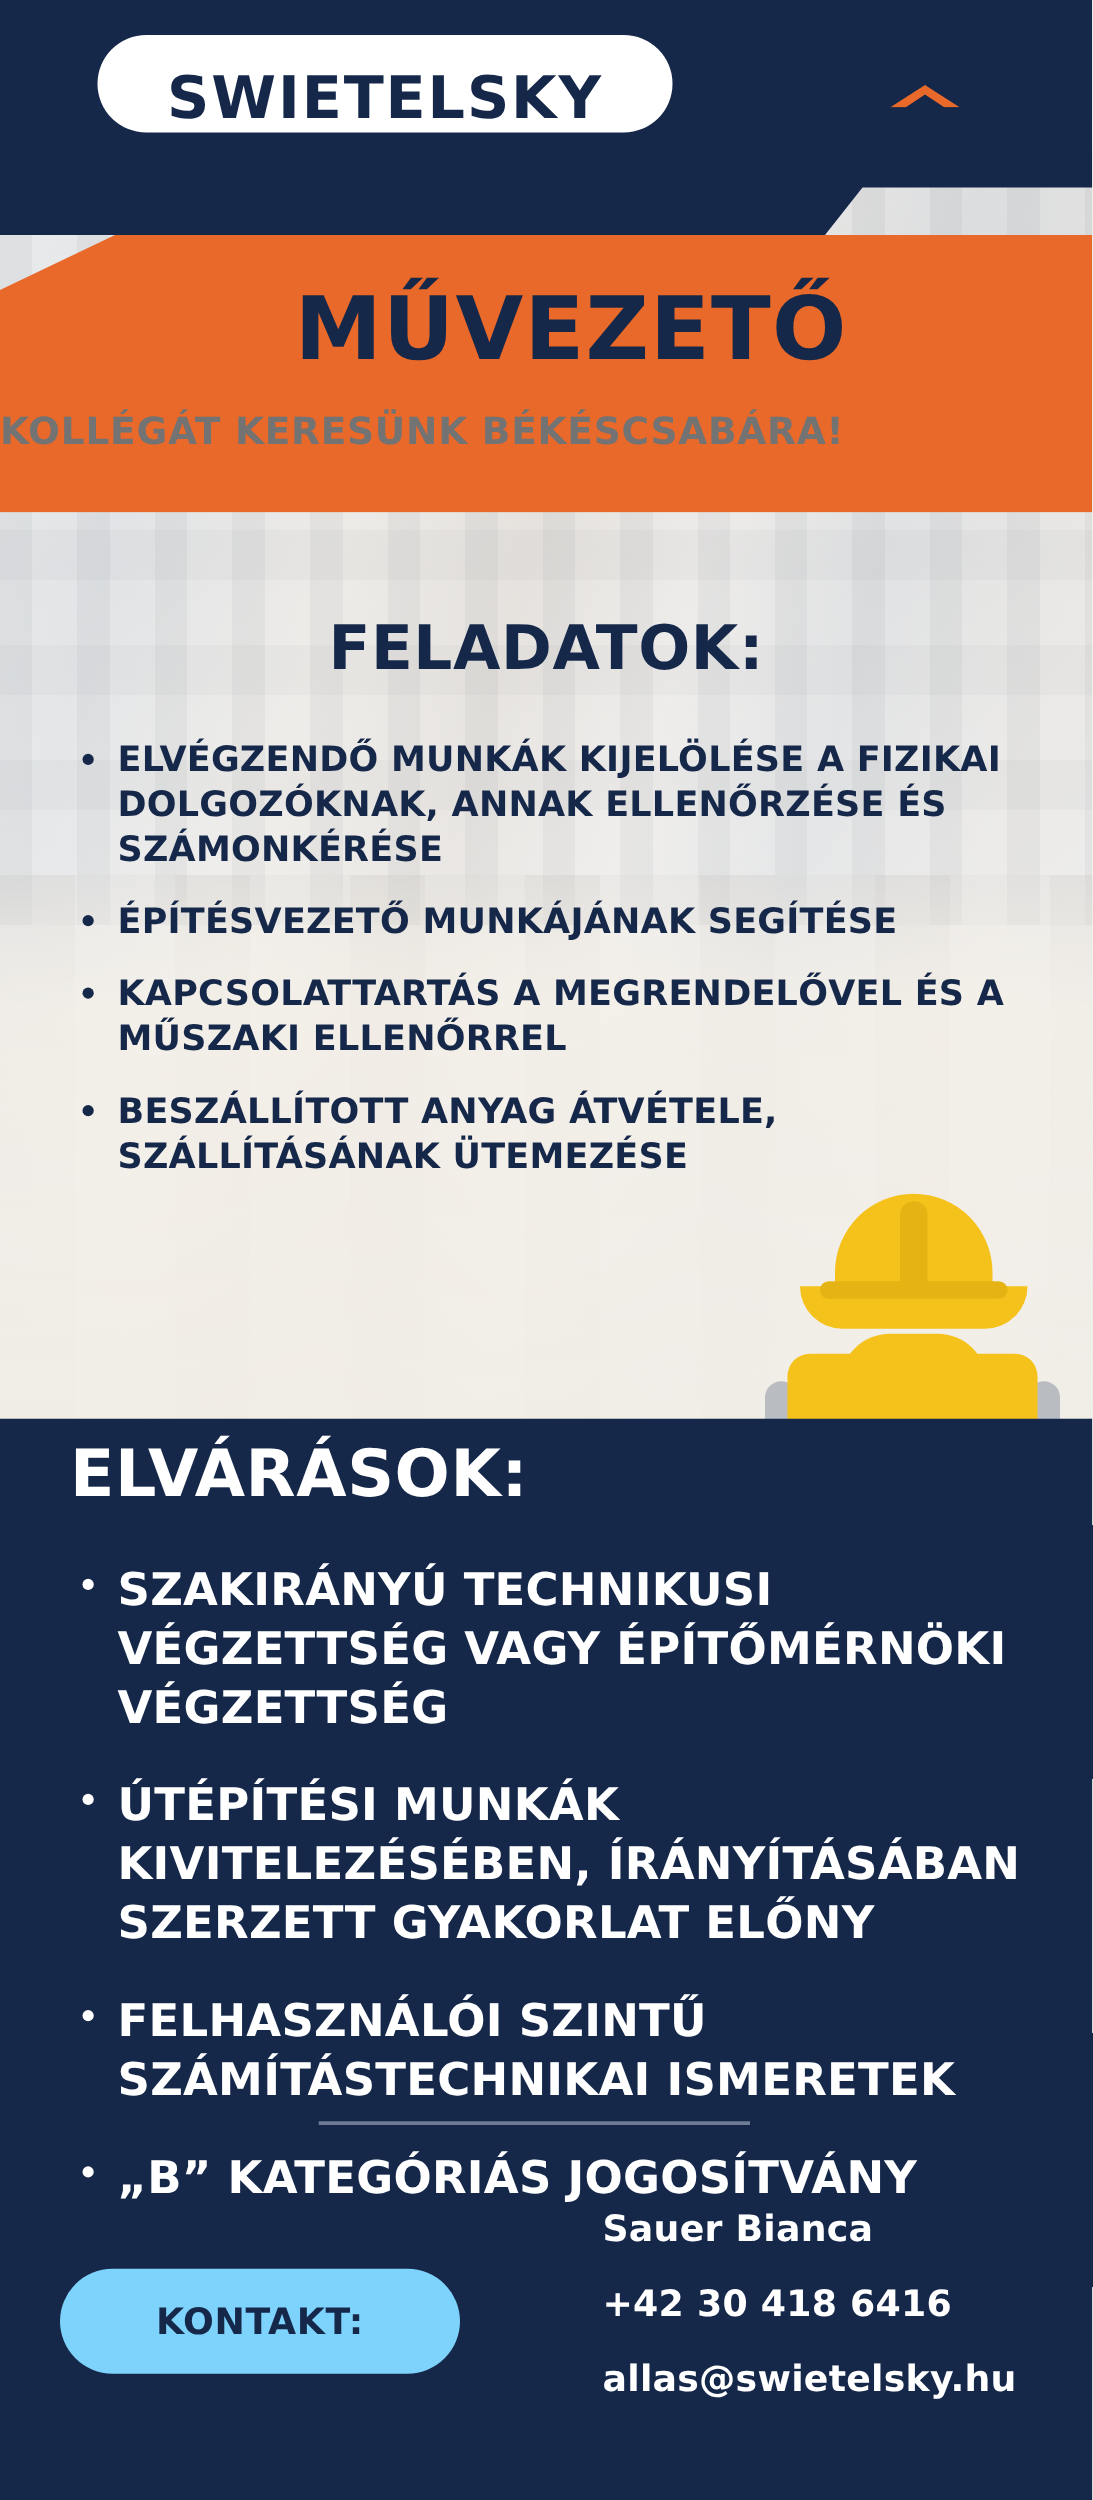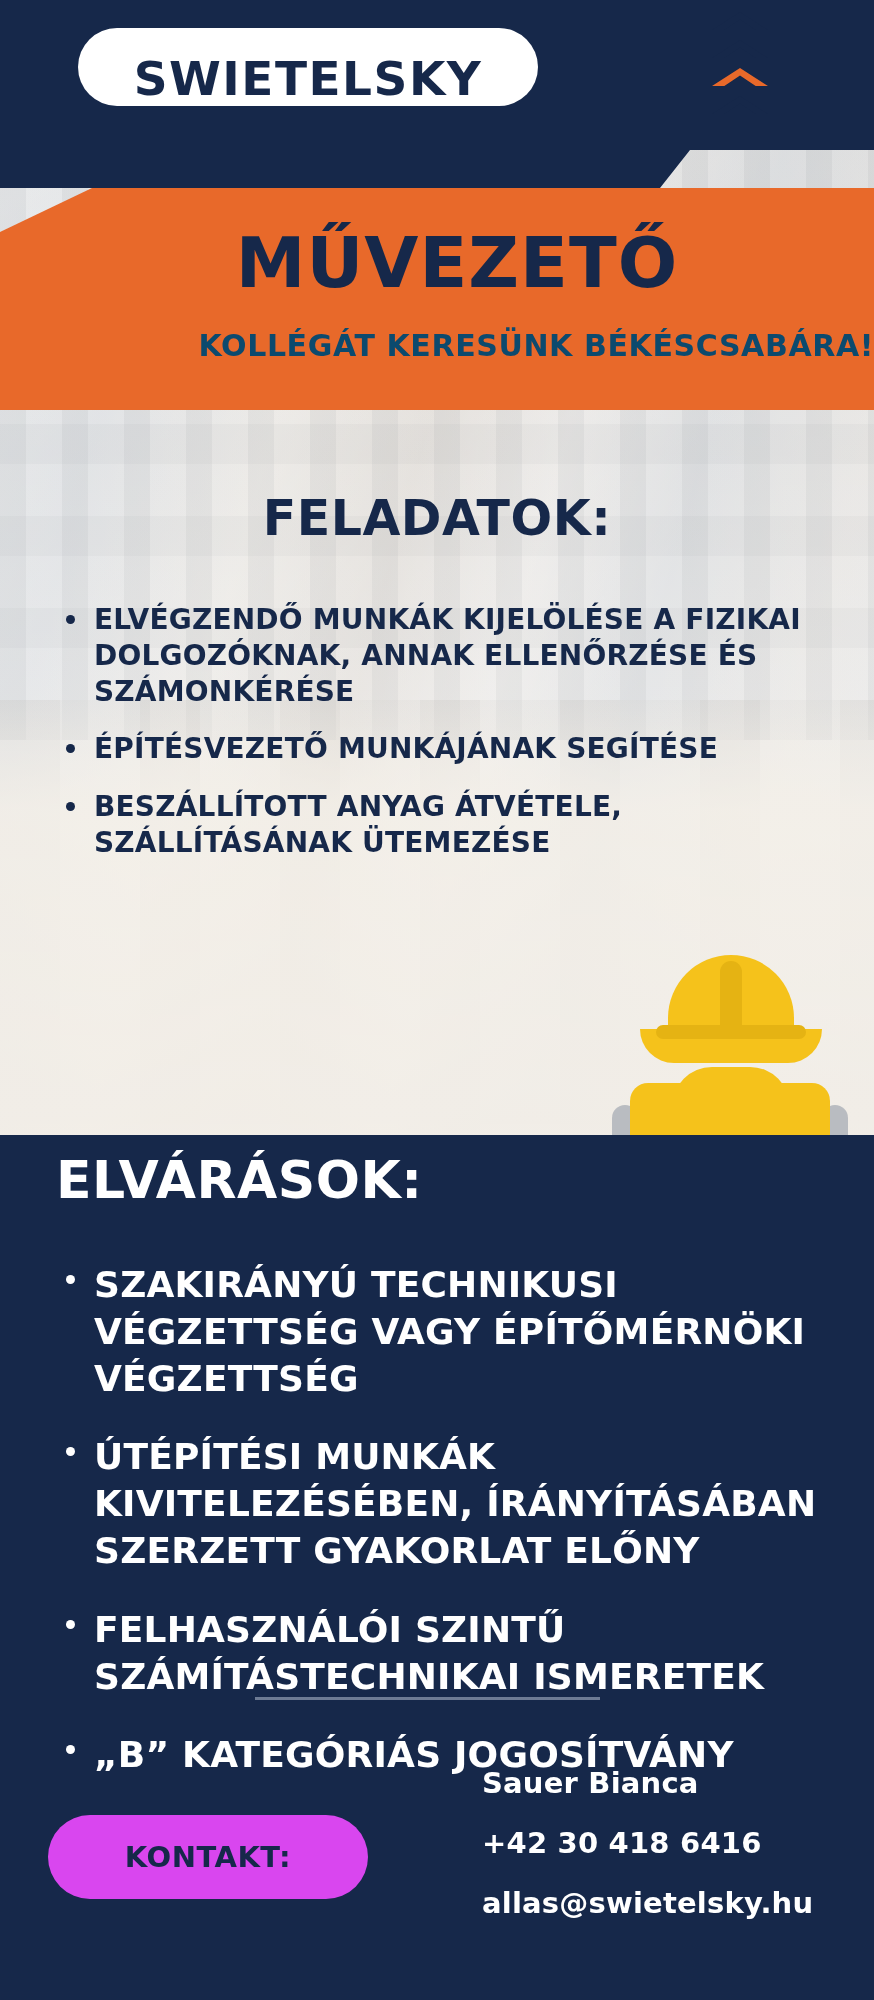--- a/index.html
+++ b/index.html
@@ -115,26 +115,26 @@
     font-weight: 700;
     font-size: 70px;
     letter-spacing: 1px;
     color: #16284a;
     margin-left: 20px;
   }
   .title-sub {
     position: absolute;
     left: 0; top: 328px;
     width: 874px;
-    text-align: right;
+    text-align: left;
     font-family: "DejaVu Sans", sans-serif;
     font-weight: 700;
     font-size: 30px;
     letter-spacing: 0.6px;
-    color: #0c4a6e;
+    color: #737373;
   }
 
   
   .sec-title-navy {
     position: absolute;
     left: 0; top: 490px;
     width: 874px;
     text-align: center;
     font-family: "DejaVu Sans", sans-serif;
     font-weight: 700;
@@ -157,21 +157,20 @@
     letter-spacing: 0.2px;
   }
   ul.bullets {
     list-style: none;
     margin: 0;
     padding: 0;
   }
   ul.bullets li {
     position: relative;
     padding-left: 36px;
-    margin-top: 12px;
   }
   ul.bullets li::before {
     content: "";
     position: absolute;
     left: 8px; top: 13px;
     width: 9px; height: 9px;
     border-radius: 50%;
     background: currentColor;
   }
 
@@ -211,21 +210,21 @@
     left: 255px; top: 1697px;
     width: 345px; height: 3px;
     background: #6d7b94;
   }
 
   
   .kontakt-btn {
     position: absolute;
     left: 48px; top: 1815px;
     width: 320px; height: 84px;
-    background: #d946ef;
+    background: #7dd3fc;
     border-radius: 42px;
     display: flex;
     align-items: center;
     justify-content: center;
     border: none;
     cursor: pointer;
   }
   .kontakt-btn span {
     font-family: "DejaVu Sans", sans-serif;
     font-weight: 700;
@@ -347,20 +346,21 @@
   </div>
 
   <div class="orange-band"></div>
   <div class="title-main">MŰVEZETŐ</div>
   <div class="title-sub">KOLLÉGÁT KERESÜNK BÉKÉSCSABÁRA!</div>
 
   <div class="sec-title-navy">FELADATOK:</div>
   <ul class="bullets tasks">
     <li>ELVÉGZENDŐ MUNKÁK KIJELÖLÉSE A FIZIKAI DOLGOZÓKNAK, ANNAK ELLENŐRZÉSE ÉS SZÁMONKÉRÉSE</li>
     <li>ÉPÍTÉSVEZETŐ MUNKÁJÁNAK SEGÍTÉSE</li>
+    <li>KAPCSOLATTARTÁS A MEGRENDELŐVEL ÉS A MŰSZAKI ELLENŐRREL</li>
     <li>BESZÁLLÍTOTT ANYAG ÁTVÉTELE, SZÁLLÍTÁSÁNAK ÜTEMEZÉSE</li>
   </ul>
 
   <div class="helmet-wrap">
     <div class="vest-strapL"></div>
     <div class="vest-strapR"></div>
     <div class="head-circle"></div>
     <div class="helmet-dome"></div>
     <div class="helmet-ridge"></div>
     <div class="helmet-brim"></div>

